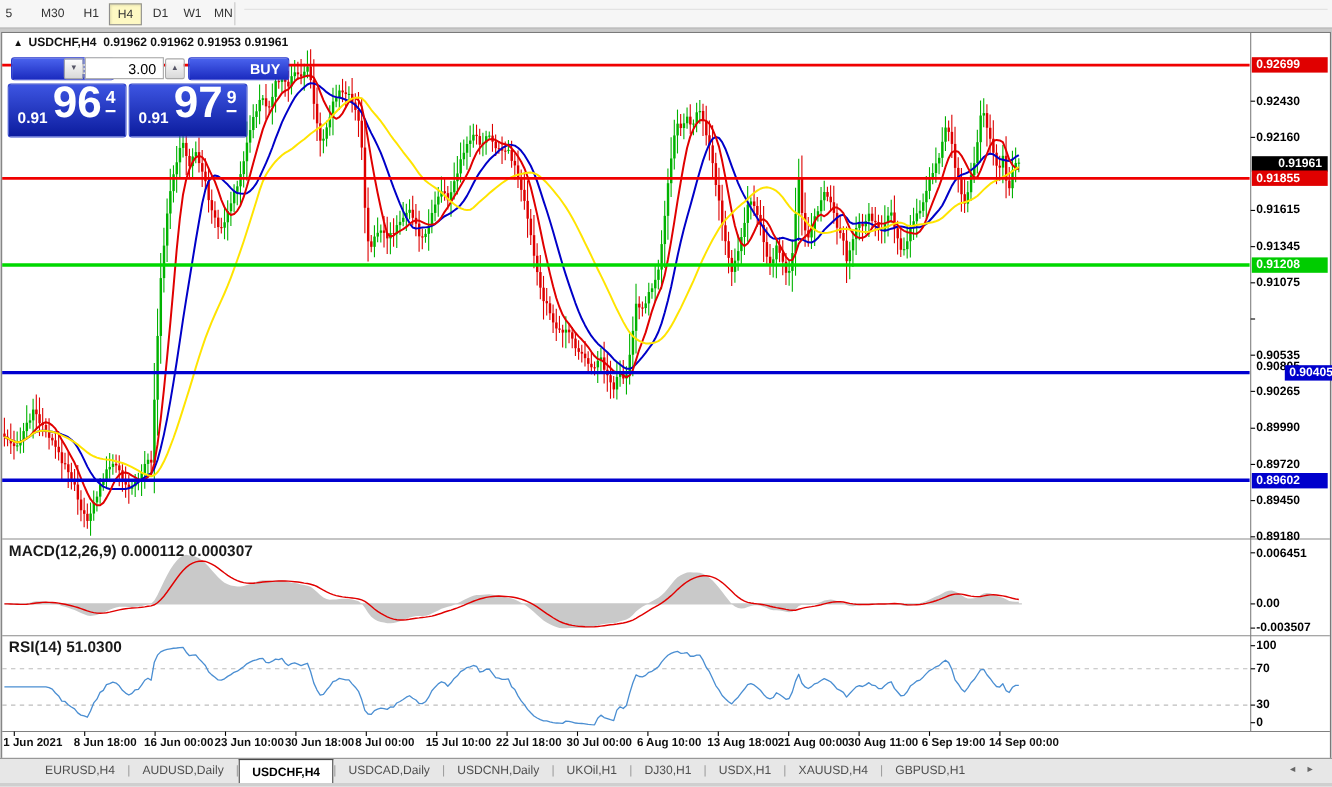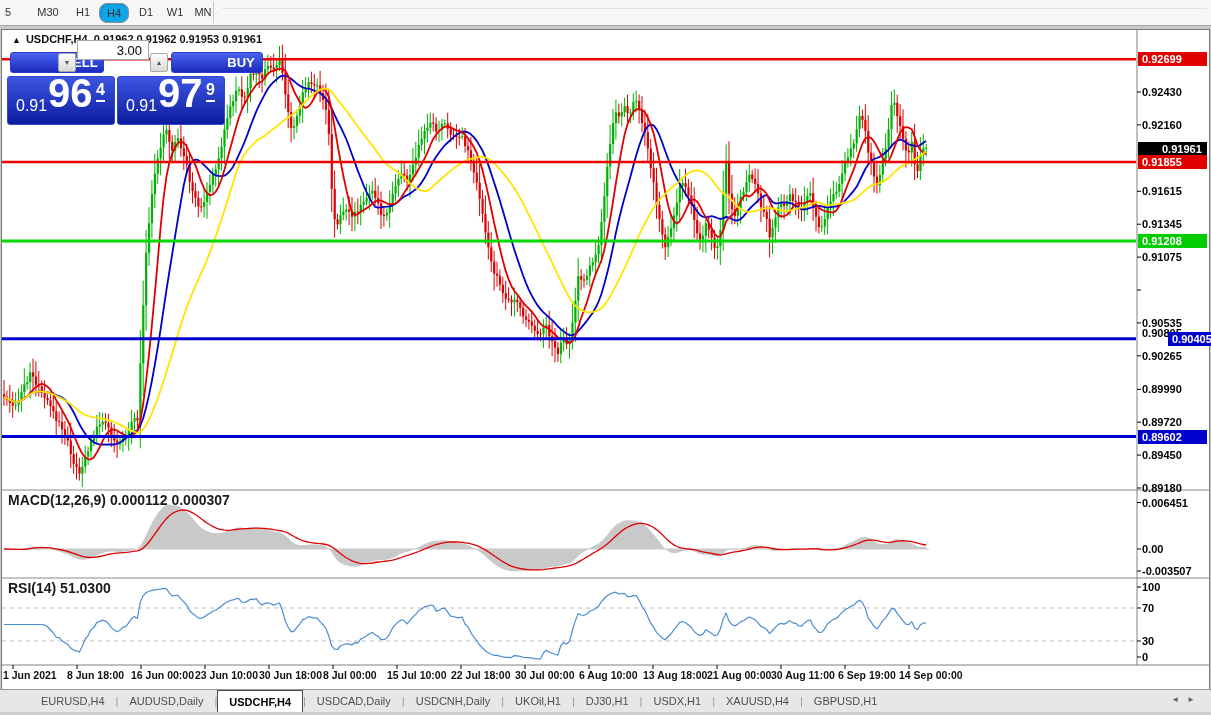--- a/index.html
+++ b/index.html
@@ -3,21 +3,21 @@
 <meta charset="utf-8">
 <style>
   html,body{margin:0;padding:0;}
   body{width:1211px;height:715px;position:relative;background:#c9c9c9;
        font-family:"Liberation Sans","DejaVu Sans",sans-serif;overflow:hidden;}
   
   #toolbar{position:absolute;left:0;top:0;width:1211px;height:25px;background:#f6f6f6;
            border-bottom:1px solid #a6a6a6;z-index:30;}
   .tfbtn{position:absolute;top:3px;height:18px;line-height:18px;text-align:center;
          font-size:11px;color:#333;cursor:default;}
-  .tfbtn.active{background:#0ea5e9;border:1px solid #8f8f8f;border-radius:8px;
+  .tfbtn.active{background:#fef9c3;border:1px solid #8f8f8f;border-radius:0;
                 box-shadow:inset 1px 1px 2px rgba(0,0,0,.12);}
   .tbsep{position:absolute;top:2px;width:1px;height:21px;background:#c8c8c8;}
   .tbline{position:absolute;top:8px;height:1px;background:#e2e2e2;}
   
   #chartwin{position:absolute;left:1px;top:29px;width:1207px;height:659px;background:#fff;
             border:1px solid #7a7a7a;z-index:1;}
   #chartsvg{position:absolute;left:0;top:0;width:1211px;height:715px;z-index:5;}
   #chartheader{position:absolute;left:12px;top:33px;font-size:11px;font-weight:700;color:#111;
                z-index:10;letter-spacing:0;}
   #chartheader .tri{font-size:9px;margin-right:5px;}
@@ -26,21 +26,21 @@
   #tradepanel{position:absolute;left:0;top:0;z-index:20;}
   .tp-btn{position:absolute;color:#fff;font-size:13px;font-weight:700;text-align:center;
           background:linear-gradient(#4a63ee,#1b2bbf);border:1px solid #2a3acc;border-radius:3px;
           cursor:pointer;padding-left:48px;}
   .tp-spin{position:absolute;background:linear-gradient(#fdfdfd,#d9d9d9);border:1px solid #a8a8a8;
            border-radius:2px;font-size:7px;color:#556;text-align:center;cursor:pointer;}
   #volinput{position:absolute;border:1px solid #a8a8a8;font-size:13px;text-align:right;
             padding:0 6px 0 0;font-family:"Liberation Sans",sans-serif;color:#000;background:#fff;}
   .tp-price{position:absolute;color:#fff;background:linear-gradient(#3d55e2,#0c1c9e);
             border:1px solid #3346cc;border-radius:3px;cursor:pointer;}
-  .tp-price .pfx{position:absolute;left:8px;bottom:9px;font-size:16px;font-weight:400;margin-top:16px;}
+  .tp-price .pfx{position:absolute;left:8px;bottom:9px;font-size:14px;font-weight:700;margin-top:16px;}
   .tp-price .big{position:absolute;left:40px;top:-6px;font-size:40px;font-weight:700;}
   .tp-price .sup{position:absolute;right:9px;top:4px;font-size:16px;font-weight:700;
                  border-bottom:2px solid #fff;padding-bottom:1px;}
   
   .pxlabel{position:absolute;left:1142px;width:66px;height:13px;line-height:13px;
            font-size:11px;font-weight:700;color:#000;z-index:10;}
   .pxbadge{position:absolute;left:1138px;width:69px;height:14px;line-height:14px;
            padding-left:4px;font-size:11px;font-weight:700;z-index:11;box-sizing:border-box;}
   .tlabel{position:absolute;top:669px;font-size:10.5px;font-weight:700;color:#111;z-index:10;
           white-space:nowrap;}
@@ -769,21 +769,21 @@
 <div id="chartheader">
   <span class="tri">▲</span><span>USDCHF,H4</span>&nbsp;
   <span>0.91962 0.91962 0.91953 0.91961</span>
 </div>
 
 <div id="tradepanel">
   <div class="tp-btn" style="left:10px;top:52px;width:44px;height:19px;line-height:19px;">SELL</div>
   <div class="tp-spin" style="left:58px;top:53px;width:16px;height:17px;line-height:17px;">
     <span>▼</span>
   </div>
-  <input id="volinput" style="left: 77px; top: 40px; width: 64px; height: 18px;" readonly="" value="3.00">
+  <input id="volinput" style="left: 77px; top: 52px; width: 64px; height: 18px;" readonly="" value="3.00">
   <div class="tp-spin" style="left:150px;top:53px;width:16px;height:17px;line-height:17px;">
     <span>▲</span>
   </div>
   <div class="tp-btn" style="left:171px;top:52px;width:42px;height:19px;line-height:19px;">BUY</div>
 
   <div class="tp-price" style="left:7px;top:76px;width:106px;height:47px;">
     <span class="pfx">0.91</span>
     <span class="big">96</span>
     <span class="sup">4</span>
   </div>

